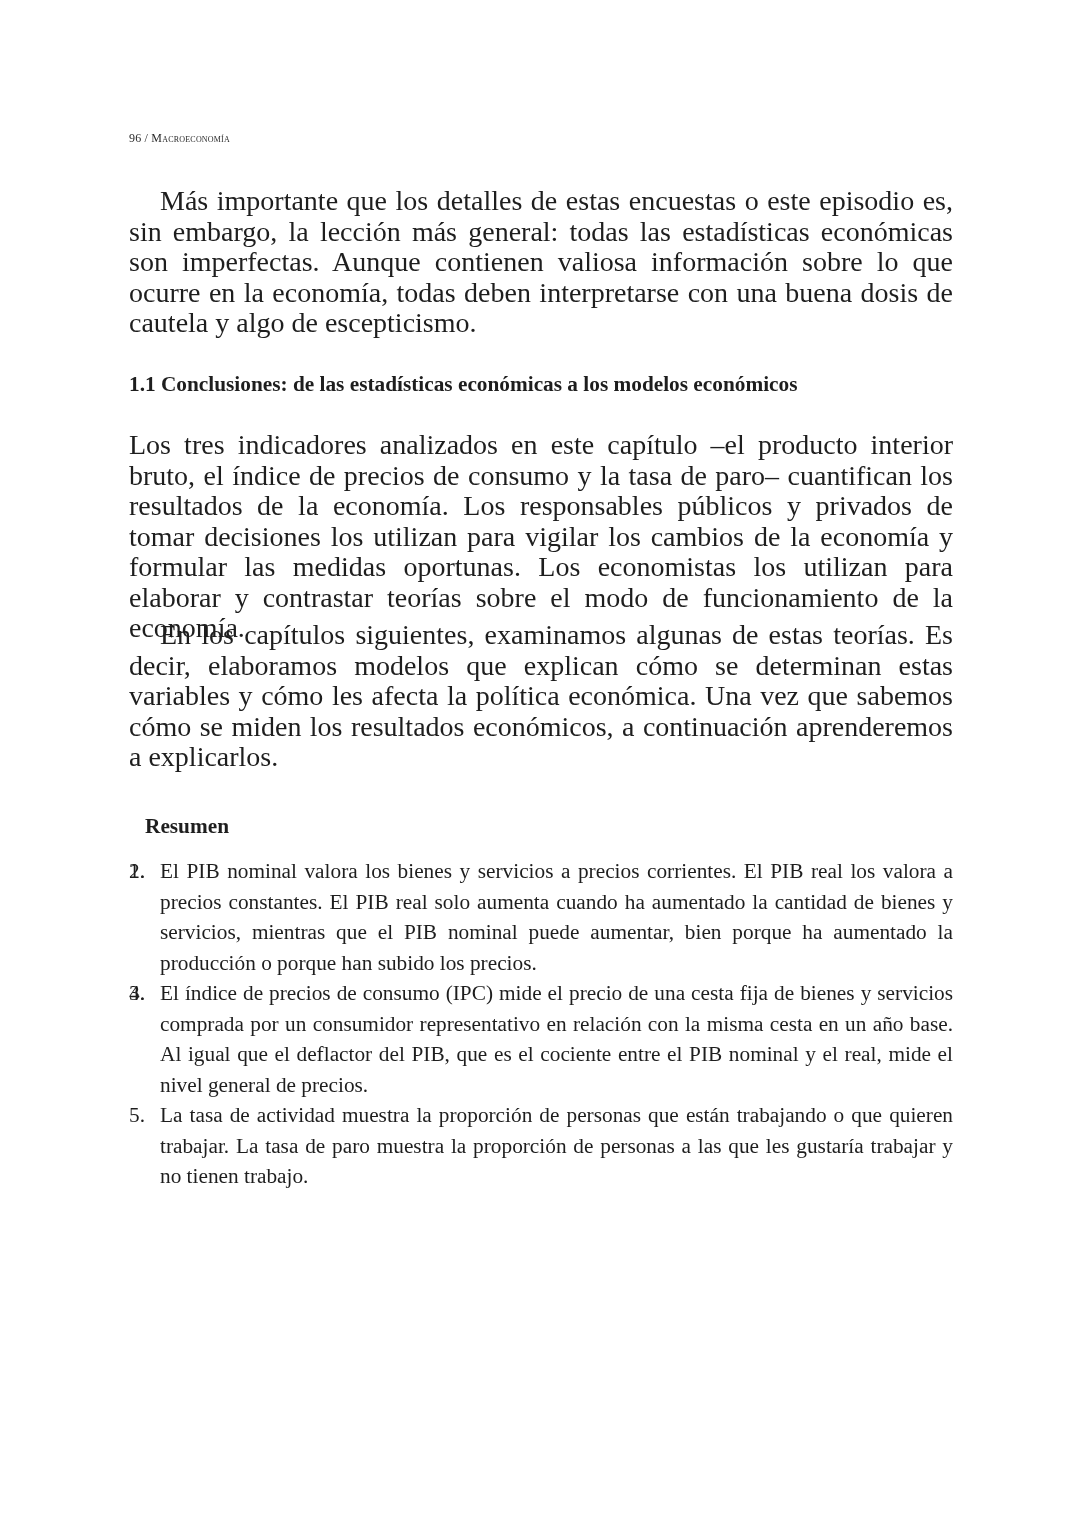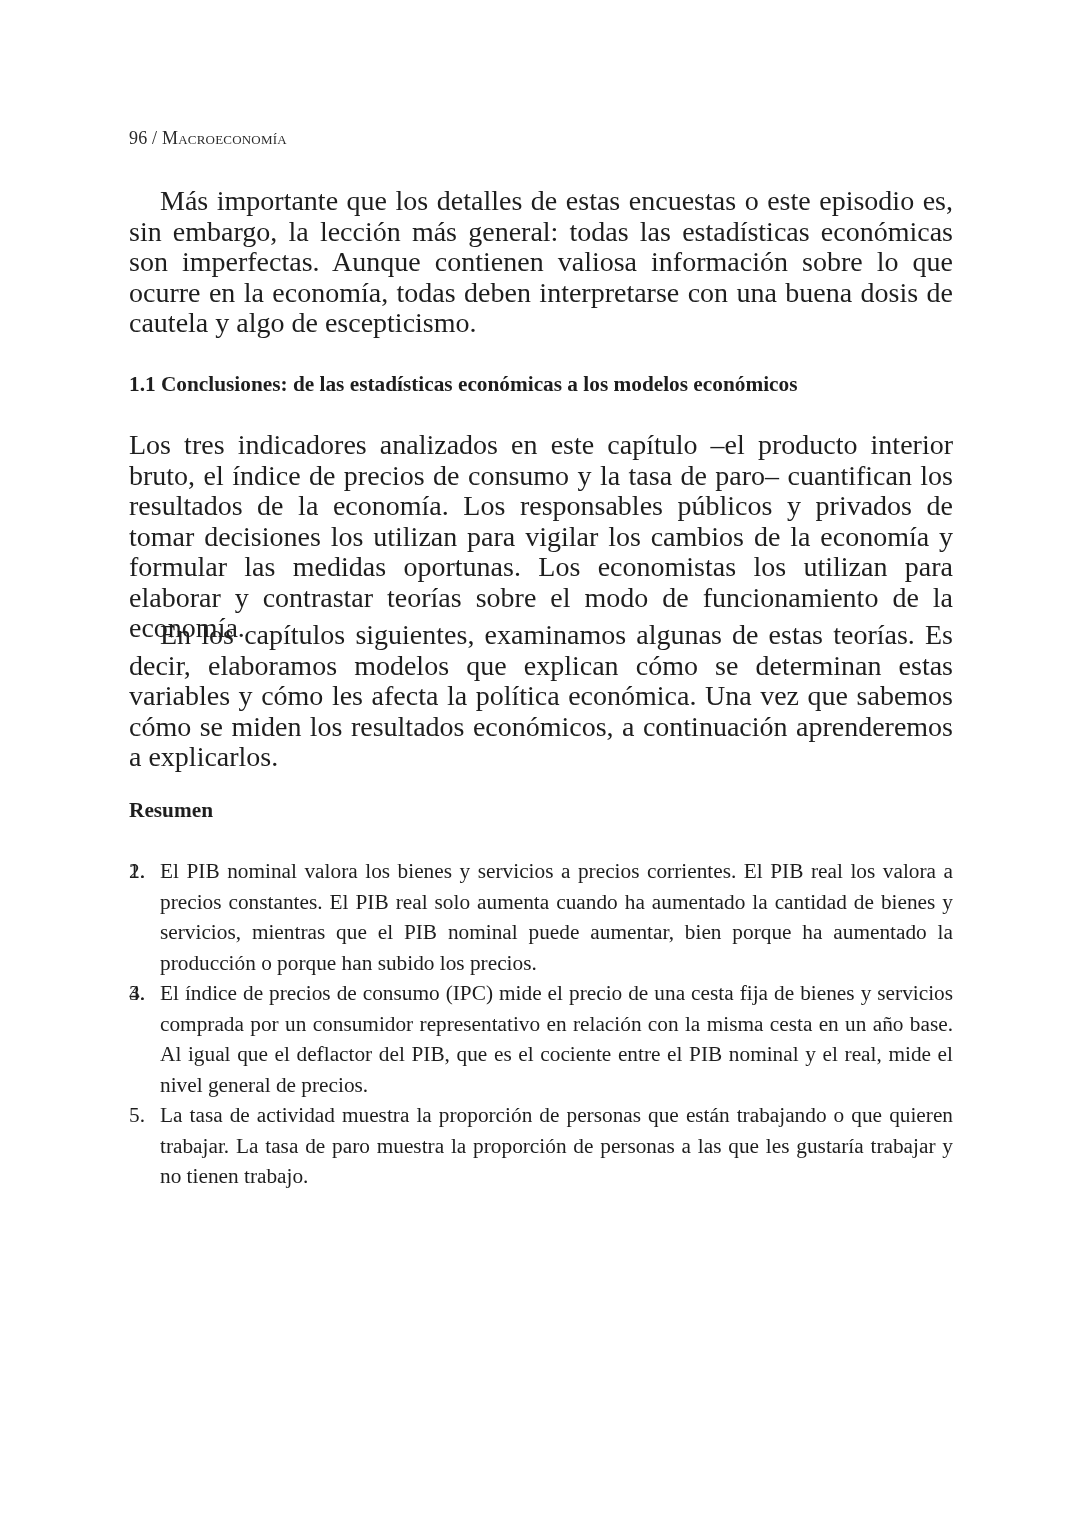--- a/index.html
+++ b/index.html
@@ -18,41 +18,41 @@
     .page {
       position: absolute;
       left: 129px;
       top: 0;
       width: 824px;
     }
     .running-head {
       position: absolute;
       top: 127px;
       left: 0;
-      font-size: 18px;
+      font-size: 12px;
       line-height: 22px;
       color: #2a2a2a;
       letter-spacing: 0.2px;
     }
     .running-head .sc {
       font-variant: small-caps;
     }
     .para {
       font-size: 28px;
       line-height: 30.5px;
       text-align: justify;
       margin: 0;
       hyphens: manual;
     }
     .indent { text-indent: 31px; }
     #p1 { position: absolute; top: 186px; left: 0; width: 824px; }
     #h-section { position: absolute; top: 369px; left: 0; width: 824px; font-size: 21.3px; line-height: 30px; font-weight: bold; margin: 0; }
     #p2 { position: absolute; top: 430px; left: 0; width: 824px; }
     #p3 { position: absolute; top: 620px; left: 0; width: 824px; }
-    #h-resumen { position: absolute; top: 795px; left: 0; font-size: 21.3px; line-height: 30px; font-weight: bold; margin: 0; }
+    #h-resumen { position: absolute; top: 795px; left: 0; font-size: 21.3px; line-height: 30px; font-weight: bold; margin: 16px; }
     .summary {
       position: absolute;
       top: 856px;
       left: 0;
       width: 824px;
       list-style: none;
       margin: 0;
       padding: 0;
     }
     .summary li {

